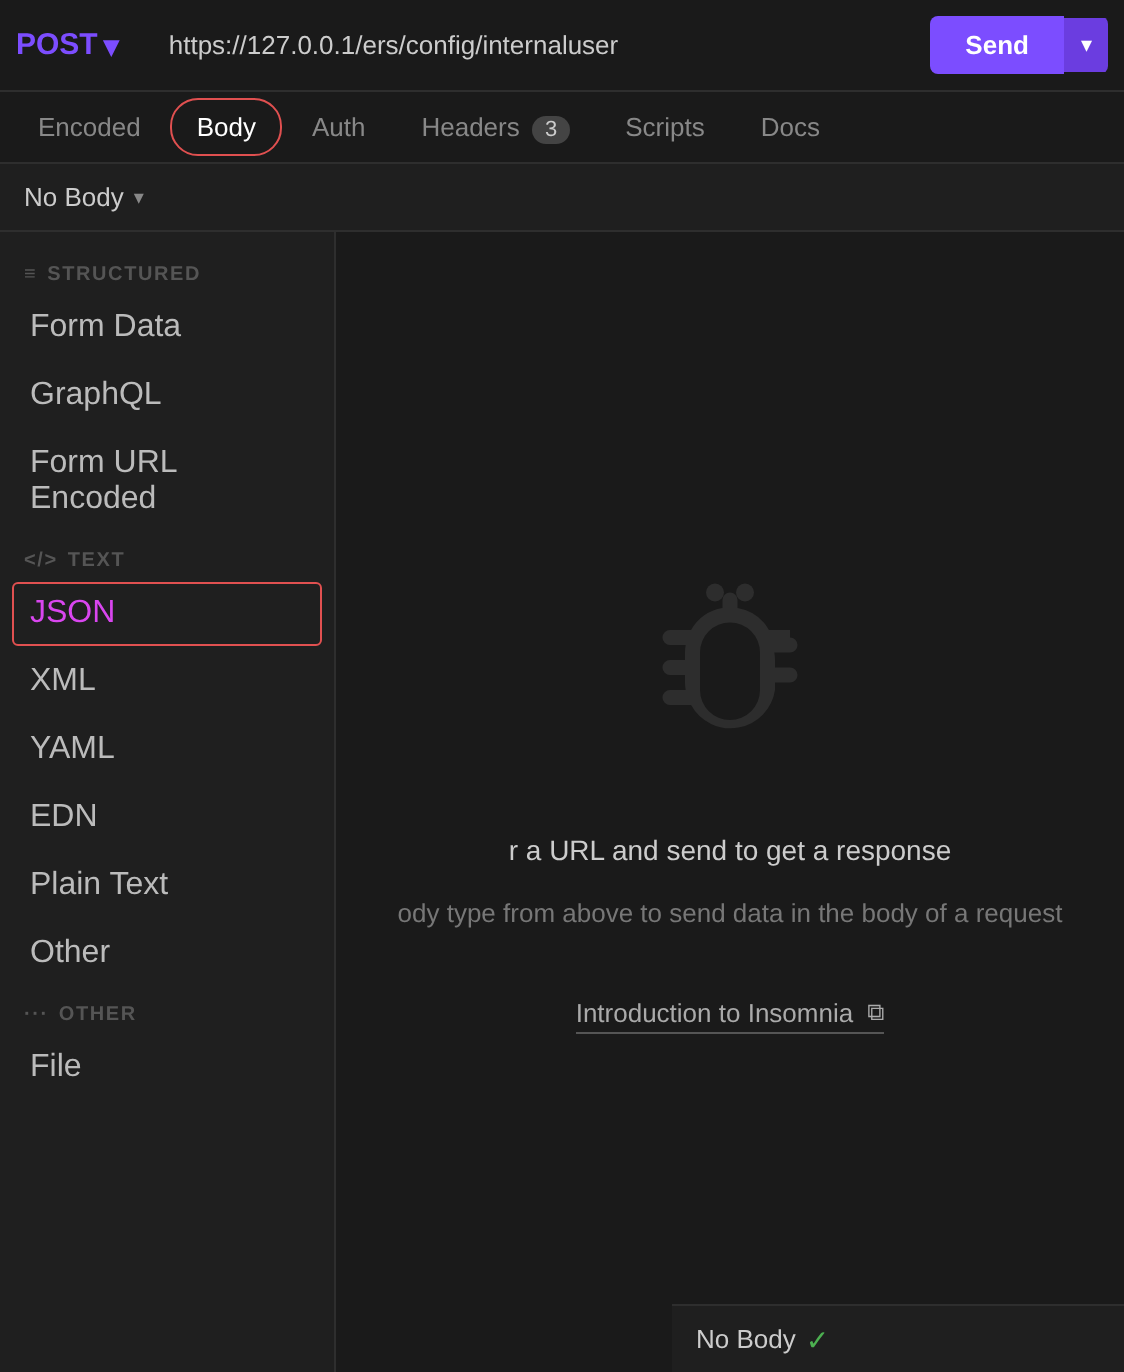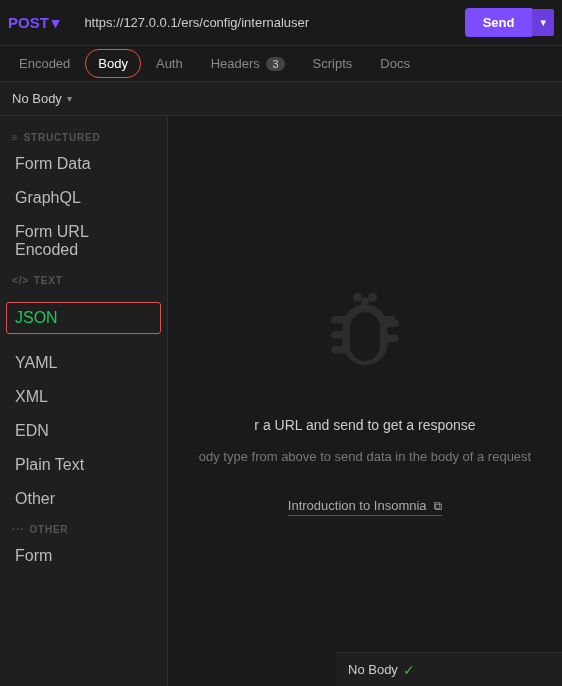--- a/index.html
+++ b/index.html
@@ -149,22 +149,22 @@
       padding: 7px 14px;
       cursor: pointer;
       color: #bbb;
       font-size: 16px;
       border-radius: 0;
       border: 1px solid transparent;
     }
     .sidebar-item.selected {
       border: 1.5px solid #e05050;
       border-radius: 3px;
-      color: #22c55e;
-      margin: 12px 6px;
+      color: #d946ef;
+      margin: 1px 6px;
       padding: 6px 8px;
     }
 
     
     .content-panel {
       flex: 1;
       background: #1a1a1a;
       display: flex;
       flex-direction: column;
       align-items: center;
@@ -300,41 +300,41 @@
     </div>
 
     <div class="sidebar-section-label">
       <span>&lt;/&gt;</span>
       <span>TEXT</span>
     </div>
     <div class="sidebar-item selected">
       <span>JSON</span>
     </div>
     <div class="sidebar-item">
+      <span>XML</span>
+    </div>
+    <div class="sidebar-item">
       <span>YAML</span>
-    </div>
-    <div class="sidebar-item">
-      <span>XML</span>
     </div>
     <div class="sidebar-item">
       <span>EDN</span>
     </div>
     <div class="sidebar-item">
       <span>Plain Text</span>
     </div>
     <div class="sidebar-item">
       <span>Other</span>
     </div>
 
     <div class="sidebar-section-label">
       <span>···</span>
       <span>OTHER</span>
     </div>
     <div class="sidebar-item">
-      <span>Form</span>
+      <span>File</span>
     </div>
   </div>
 
   <div class="content-panel" style="position:relative;">
 
     <div class="bug-icon">
       <svg width="90" height="90" viewBox="0 0 24 24" fill="#3a3a3a">
         <path d="M20 8h-2.81A5.985 5.985 0 0 0 13 5.07V4a1 1 0 0 0-2 0v1.07A5.985 5.985 0 0 0 6.81 8H4a1 1 0 0 0 0 2h2.09A6.01 6.01 0 0 0 6 11v1H4a1 1 0 0 0 0 2h2v1a6.01 6.01 0 0 0 .09 1H4a1 1 0 0 0 0 2h2.81A6 6 0 0 0 18 16v-1h2a1 1 0 0 0 0-2h-2v-1a6.01 6.01 0 0 0-.09-1H20a1 1 0 0 0 0-2zM12 7a4 4 0 0 1 4 4v5a4 4 0 0 1-8 0v-5a4 4 0 0 1 4-4z"></path>
         <circle cx="10" cy="3" r="1.2" fill="#3a3a3a"></circle>
         <circle cx="14" cy="3" r="1.2" fill="#3a3a3a"></circle>

